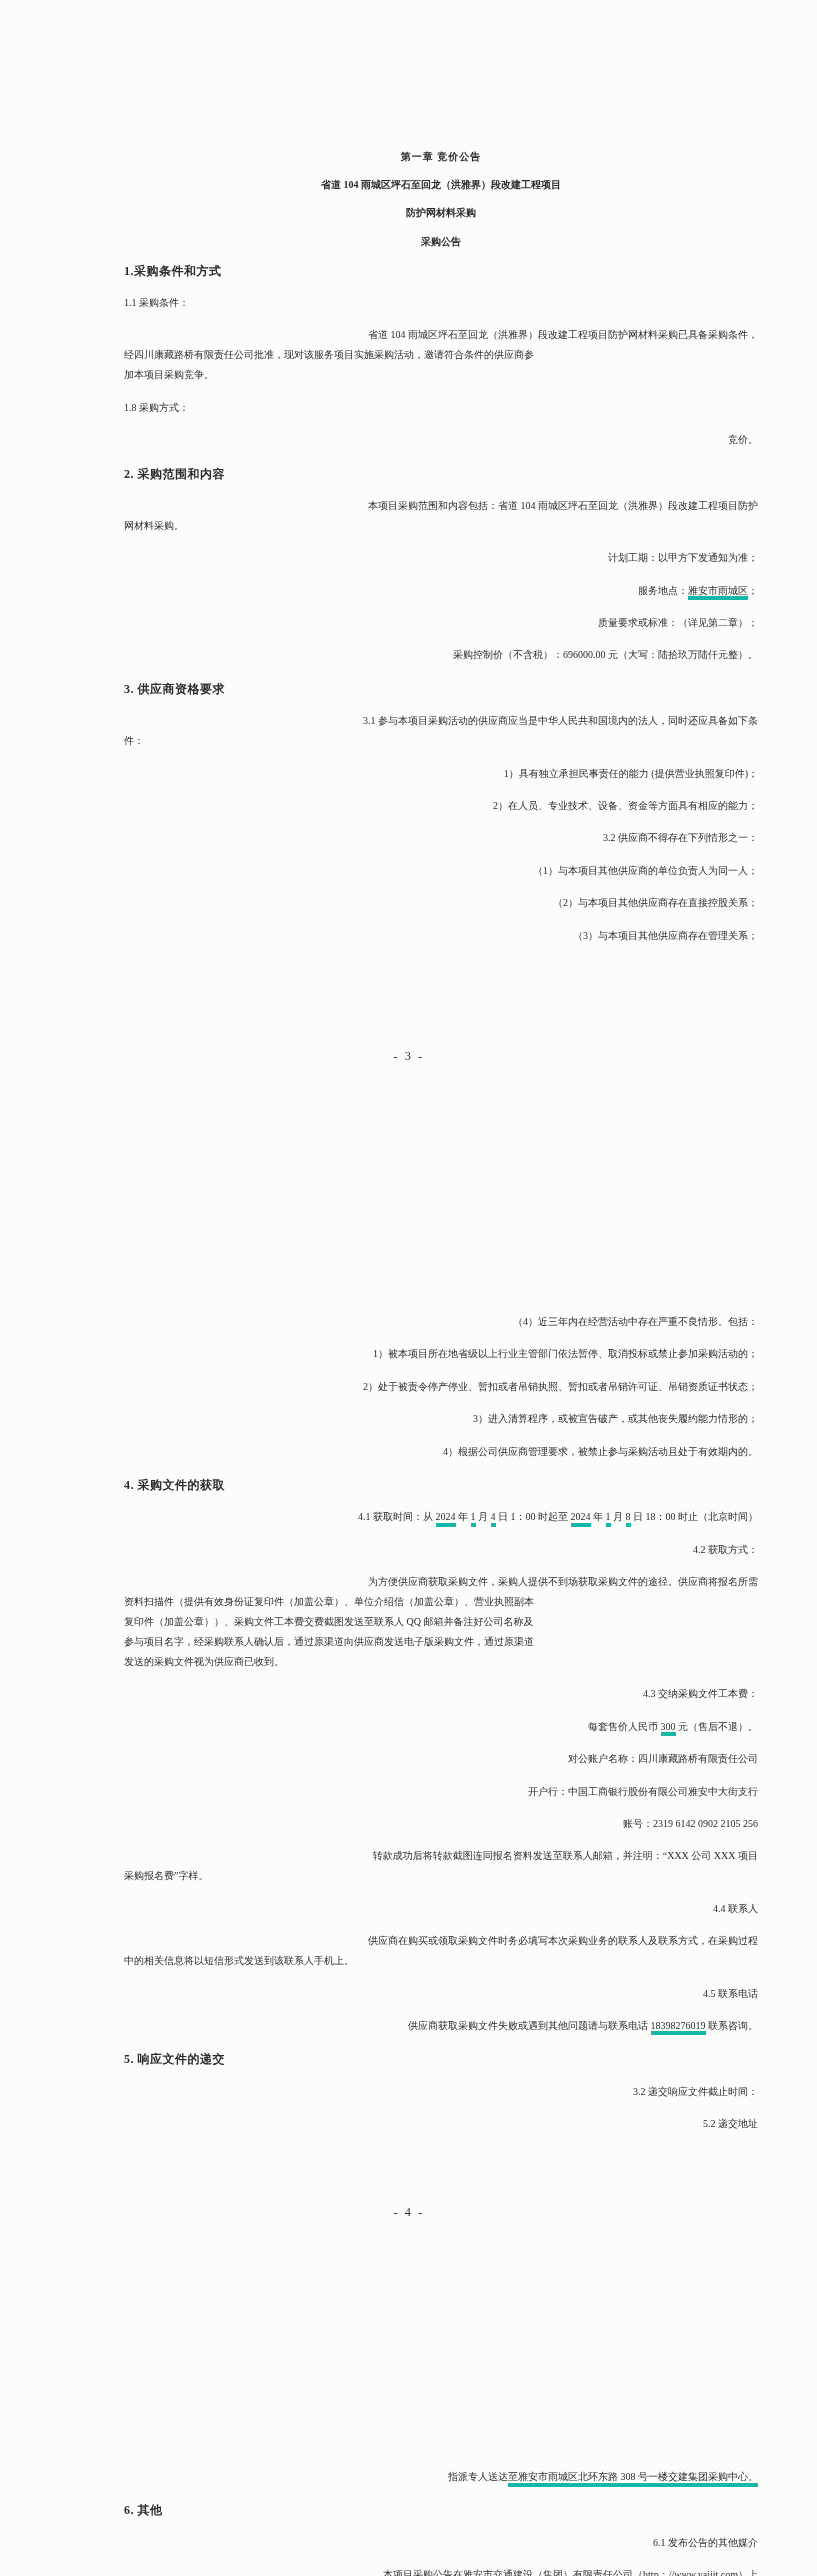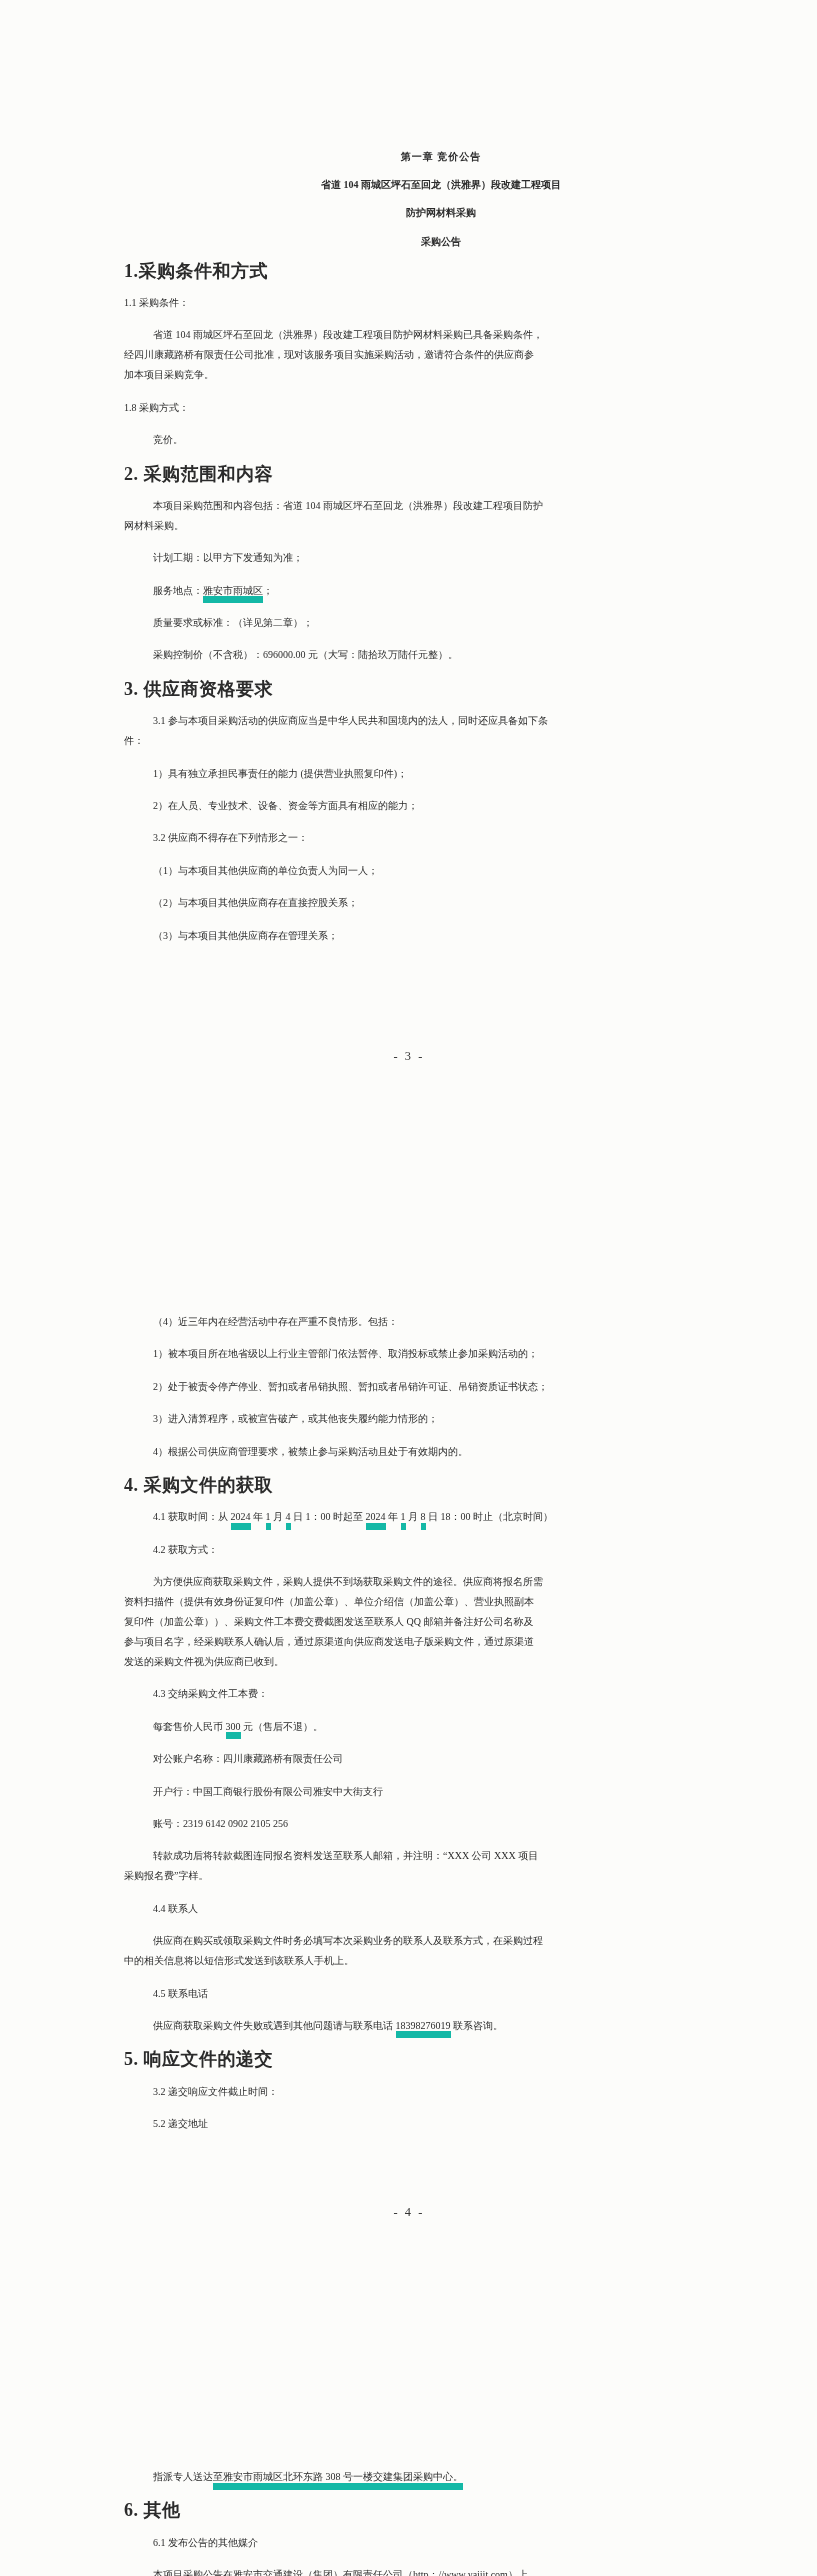--- a/index.html
+++ b/index.html
@@ -10,28 +10,28 @@
     background:#fcfcfa;
     color:#2b2b2b;
     font-family:"Liberation Serif","DejaVu Serif",serif;
   }
   .content{position:absolute;left:124px;width:634px;}
   .content.p1{top:147px;}
   .content.p2{top:156px;}
   .content.p3{top:155px;}
   .blk{margin:0 0 12.4px 0;}
   .tl{font-size:10px;line-height:20px;white-space:nowrap;}
-  .tl.ind{text-indent:29px;}
+  .tl.ind{text-indent:29px;text-align:right;}
   .t1,.t2,.t4{text-align:center;font-weight:bold;line-height:29px;margin-bottom:8.2px;white-space:nowrap;}
   .t1{font-size:23px;letter-spacing:1px;}
   .t2{font-size:21.6px;}
   .t4{font-size:18.5px;}
   .h{font-size:17.5px;font-weight:bold;line-height:23px;margin-bottom:10.3px;letter-spacing:0.5px;}
-  .h .tl{font-size:18px;line-height:23px;font-weight:bold;}
-  .u{border-bottom:7px solid #14b8a6;padding-bottom:0.5px;}
+  .h .tl{font-size:12px;line-height:23px;font-weight:bold;}
+  .u{border-bottom:4px solid #14b8a6;padding-bottom:0.5px;}
   .footer{
     position:absolute;top:1049px;left:0;width:100%;text-align:center;
     font-size:12.4px;color:#333;letter-spacing:2.1px;
   }
 </style>
 </head>
 <body>
 
 <div class="doc">
 

